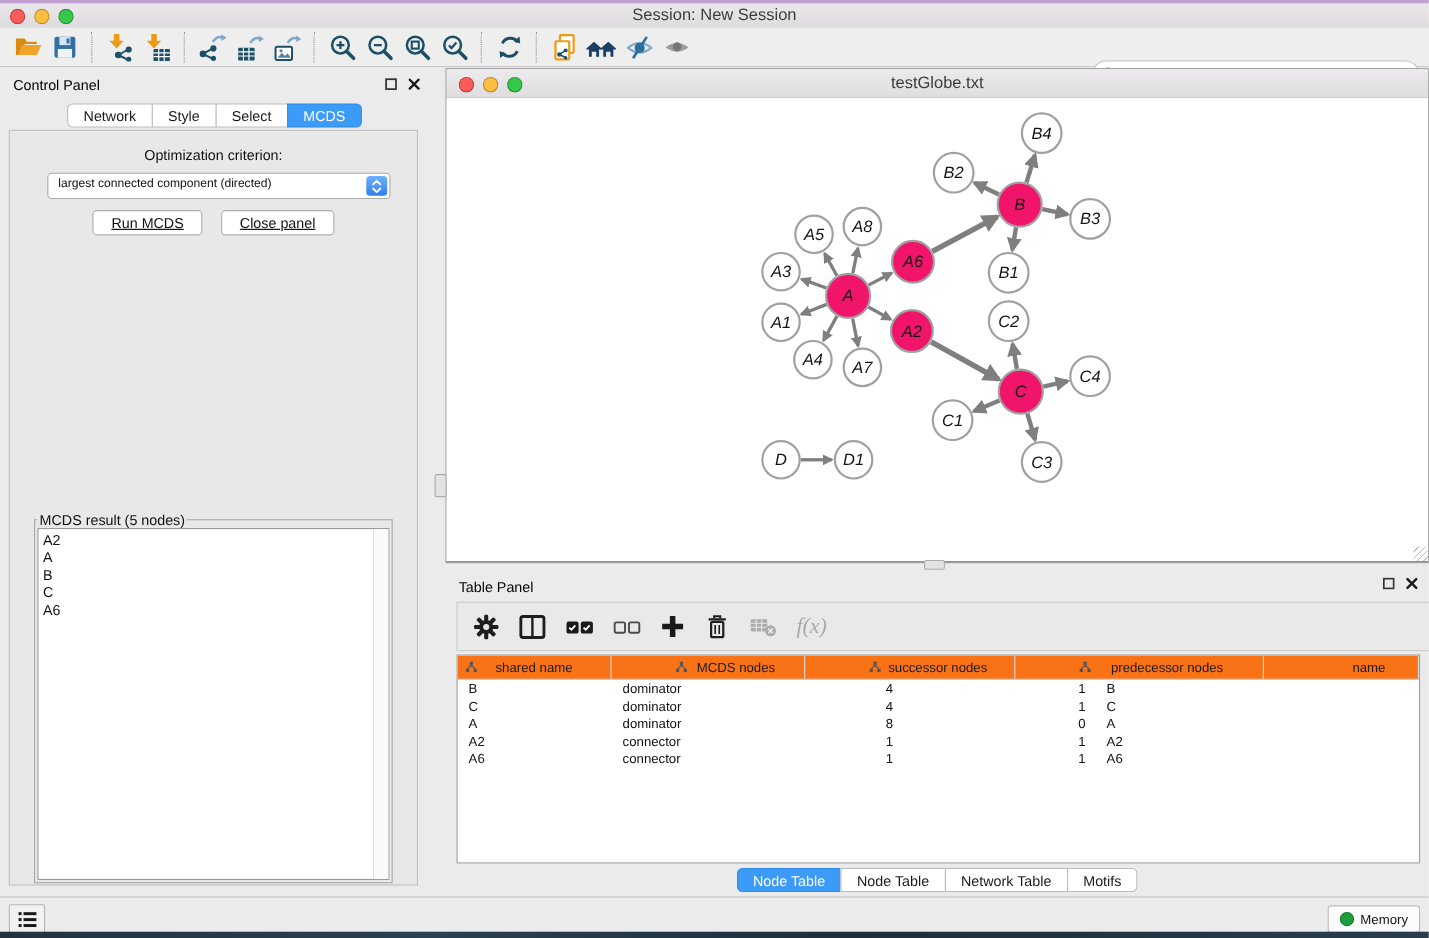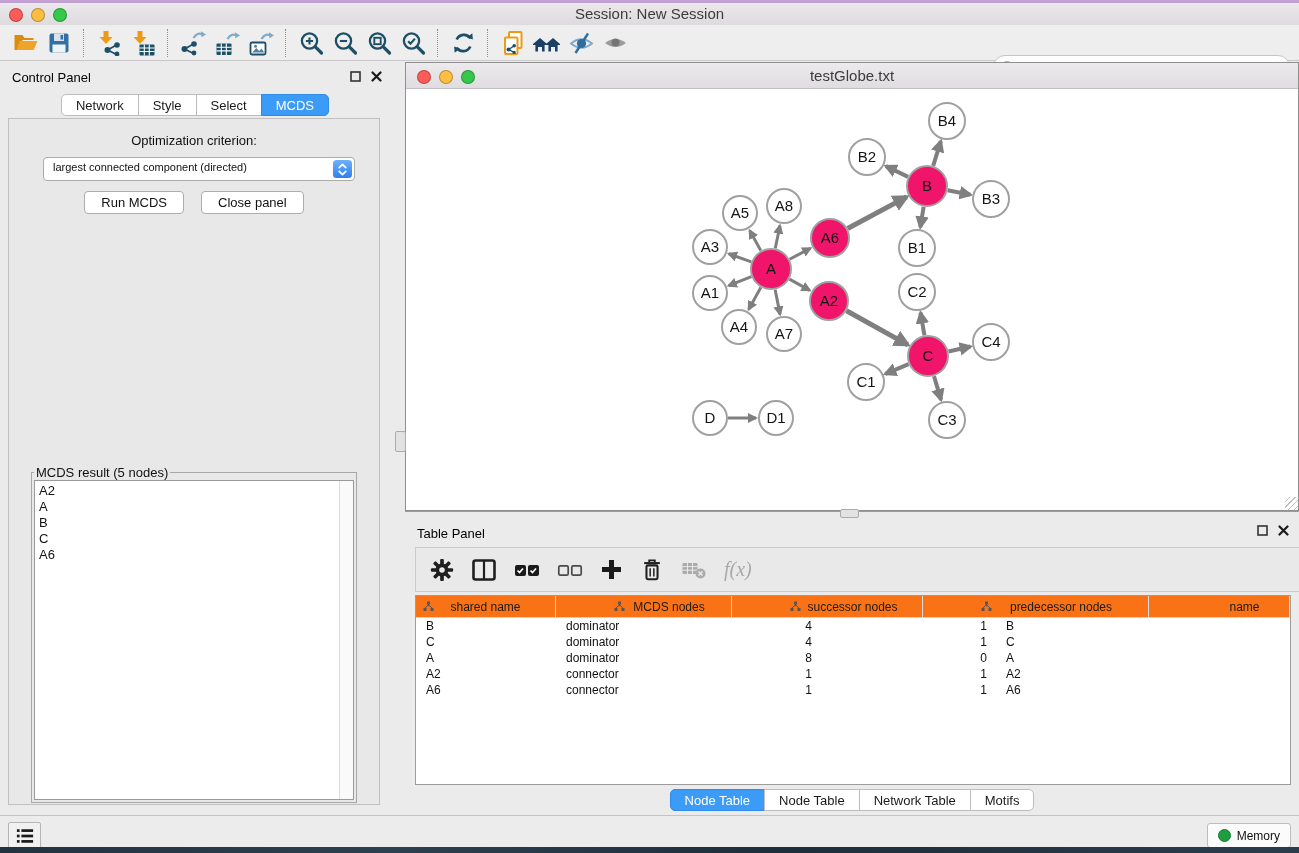--- a/index.html
+++ b/index.html
@@ -39,38 +39,38 @@
   .seg-btn:last-child{border-top-right-radius:5px;border-bottom-right-radius:5px;}
   .seg-btn.sel{background:var(--accent);border-color:#2f8ae8;color:#fff;}
   #cp-body{position:absolute;left:8px;top:57px;width:372px;height:687px;background:#e9e8e9;
     border:1px solid #c0c0c0;box-sizing:border-box;}
   #opt-label{position:absolute;left:0;right:0;top:14px;text-align:center;font-size:13px;color:#111;}
   #opt-select{position:absolute;left:34px;top:38px;width:312px;height:24px;background:#fff;
     border:1px solid #ababab;border-radius:4px;box-sizing:border-box;}
   #opt-select .sel-text{position:absolute;left:9px;top:3px;font-size:11px;color:#111;white-space:nowrap;}
   #opt-select .spinner{position:absolute;right:2px;top:2px;width:19px;height:18px;border-radius:3.5px;
     background:linear-gradient(#6db1fb,#2f80ee);display:flex;align-items:center;justify-content:center;}
-  #cp-buttons{position:absolute;left:0;right:0;top:72px;display:flex;justify-content:center;gap:17px;}
+  #cp-buttons{position:absolute;left:0;right:0;top:72px;display:flex;justify-content:center;gap:17px;text-decoration:underline;}
   .btn{height:23px;background:#fff;border:1px solid #adadad;border-radius:4px;font-family:inherit;
     font-size:13px;color:#111;padding:0 16px;}
   #mcds-fieldset{position:absolute;left:6px;right:6px;top:330px;height:336px;border:1px solid #a8a8a8;
     margin:16px;padding:0;}
   #mcds-fieldset legend{font-size:13px;color:#111;margin-left:2px;padding:0 2px;}
   #mcds-list{position:absolute;left:2px;right:2px;top:0px;bottom:2px;background:#fff;border:1px solid #9a9a9a;}
   #mcds-list .track{position:absolute;right:0;top:0;bottom:0;width:13px;background:#fafafa;border-left:1px solid #dcdcdc;}
   .result-item{font-size:13px;color:#111;line-height:16px;padding-left:4px;}
   #mcds-list .items{padding-top:2px;}
 
   
   #net-window{position:absolute;left:405px;top:62px;width:894px;height:449px;background:#fff;
     border:1px solid #8f8f8f;box-sizing:border-box;}
   #net-titlebar{position:absolute;left:0;top:0;right:0;height:25px;background:linear-gradient(#eceaec,#dfdddf);
     border-bottom:1px solid #c2c0c2;}
   #net-titlebar .lights{left:11px;top:7px;}
-  #net-canvas{position:absolute;left:0;top:26px;right:0;bottom:0;background:#fff;overflow:hidden;}
+  #net-canvas{position:absolute;left:0;top:26px;right:0;bottom:0;background:#fff;overflow:hidden;font-style:italic;}
   #net-grip{position:absolute;right:0;bottom:0;width:13px;height:13px;
     background:repeating-linear-gradient(135deg,transparent 0 3px,#c0c0c0 3px 4px);}
   .v-handle{position:absolute;left:395px;top:431px;width:9px;height:19px;background:#e3e2e3;border:1px solid #ababab;border-radius:2px;}
   .h-handle{position:absolute;left:840px;top:509px;width:17px;height:7px;background:#e3e2e3;border:1px solid #ababab;border-radius:2px;}
   #h-divider{position:absolute;left:405px;top:511px;width:894px;height:1px;background:#9b9b9b;}
 
   
   #table-panel{position:absolute;left:405px;top:517px;width:894px;height:298px;}
   #table-panel .panel-icons{right:10px;}
   #tp-toolbar{position:absolute;left:10px;top:30px;width:954px;height:45px;background:#eae9ea;

